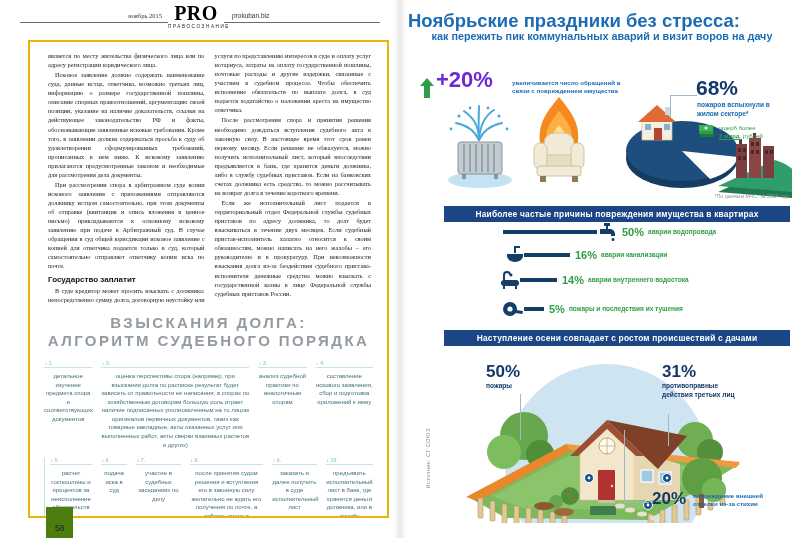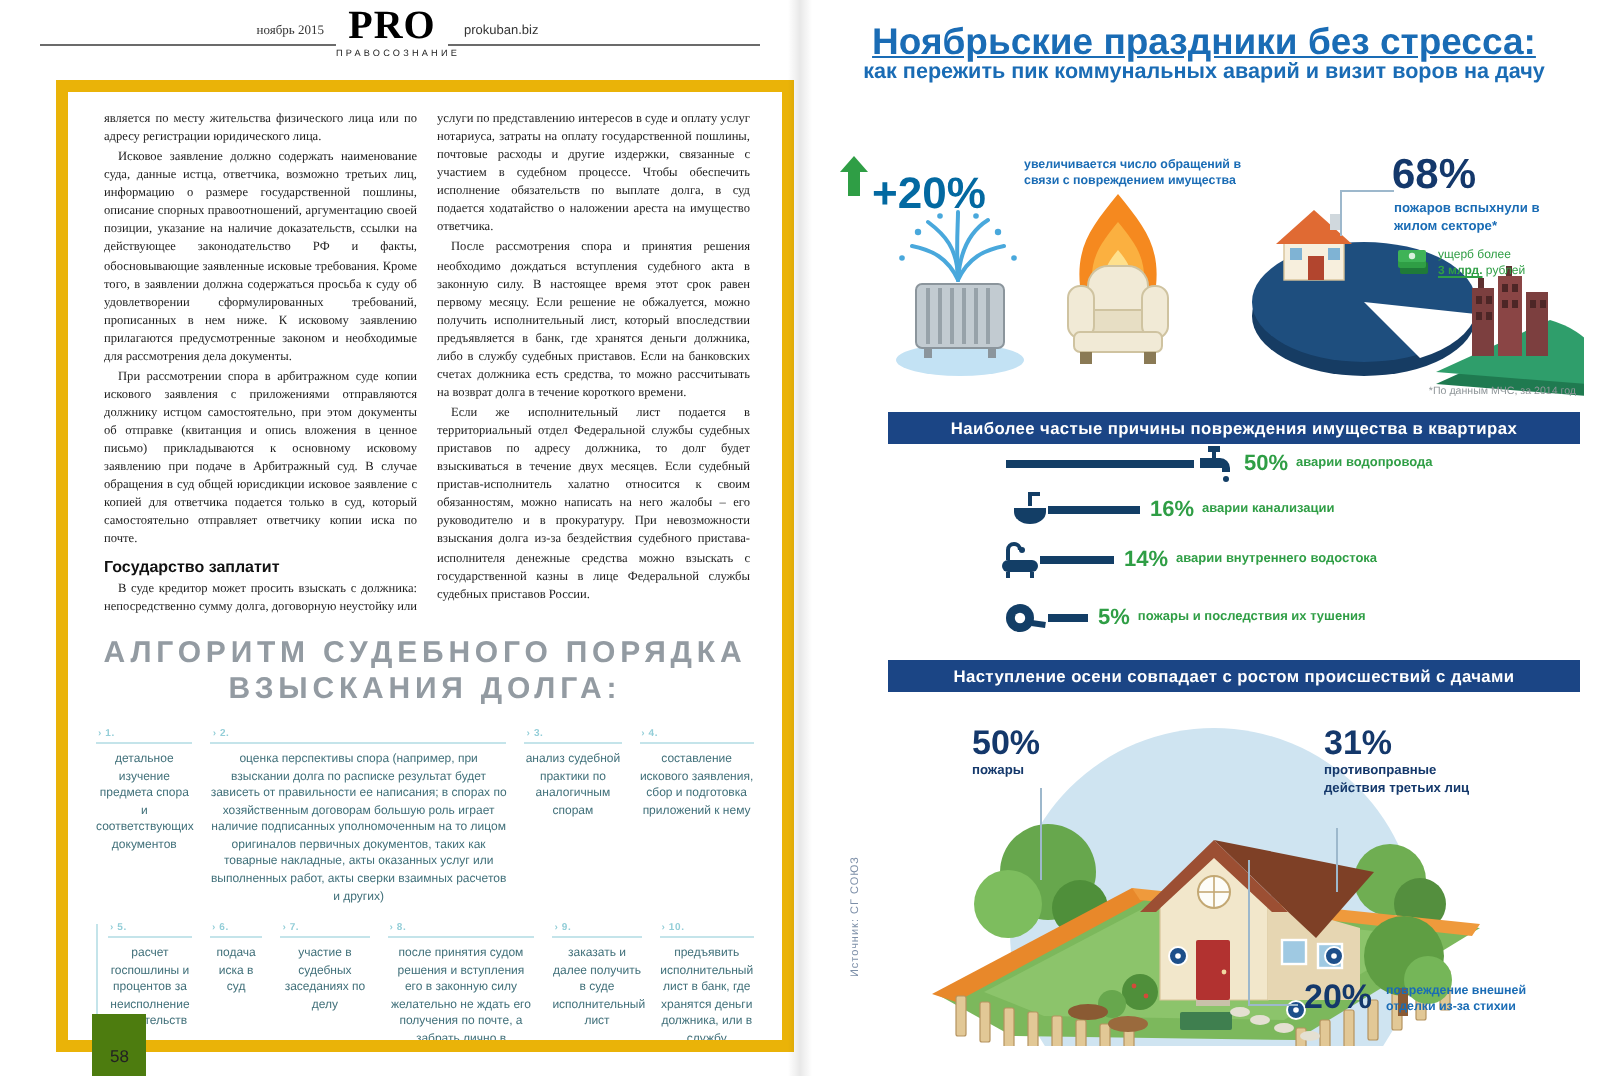--- a/index.html
+++ b/index.html
@@ -8,44 +8,44 @@
   .fold{position:absolute;left:394px;top:0;width:12px;height:538px;background:linear-gradient(90deg,rgba(0,0,0,0),rgba(0,0,0,.09),rgba(0,0,0,0));}
 
   
   .left-page{position:absolute;left:0;top:0;width:400px;height:538px;}
   .lp-line{position:absolute;top:22px;left:20px;width:360px;border-top:1px solid #6b6b6b;}
   .lp-date{position:absolute;top:13px;left:70px;width:92px;text-align:right;font:6.5px/1 "Liberation Serif",serif;color:#333;}
   .lp-logo{position:absolute;top:3px;left:168px;width:56px;text-align:center;background:#fff;z-index:2;}
   .lp-logo-main{font:900 20px/1 "Liberation Serif",serif;color:#000;letter-spacing:.5px;}
   .lp-logo-sub{font:4.6px/1 "Liberation Sans",sans-serif;letter-spacing:1.6px;color:#222;margin-top:1.5px;}
   .lp-site{position:absolute;top:13px;left:232px;font:6.5px/1 "Liberation Sans",sans-serif;color:#333;}
-  .lp-box{position:absolute;left:28px;top:40px;width:357px;height:474px;border:6px solid #eab308;overflow:hidden;background:#fff;}
+  .lp-box{position:absolute;left:28px;top:40px;width:357px;height:474px;border:2px solid #eab308;overflow:hidden;background:#fff;}
   .lp-cols{display:flex;gap:10px;padding:9px 16px 0 18px;height:252px;overflow:hidden;}
   .col{flex:1;font:6.3px/1.44 "Liberation Serif",serif;color:#1d1d1d;text-align:justify;}
   .col p{margin:0 0 1px 0;text-indent:7px;}
   .col p.noindent{text-indent:0;}
   .lp-h2{font:bold 8px/1.2 "Liberation Sans",sans-serif;color:#111;margin:4px 0 2px 0;}
   .algo-title{text-align:center;font:bold 15px/1.18 "Liberation Sans",sans-serif;color:#939ba2;letter-spacing:2.4px;margin-top:11px;}
   .steps{display:flex;gap:9px;margin:12px 14px 0 14px;}
   .steps.row2{margin-top:9px;border-left:1px solid #c4e4ea;padding-left:5px;}
   .step{position:relative;padding-top:9px;min-width:0;}
   .step-num{position:absolute;top:0;left:1px;font:bold 5px/1 "Liberation Sans",sans-serif;color:#93ced8;letter-spacing:.3px;}
   .step-rule{position:absolute;top:6px;left:0;right:0;border-top:1px solid #c4e4ea;}
   .step-text{font:6px/1.42 "Liberation Sans",sans-serif;color:#41707a;text-align:center;padding-top:2px;}
   .f16{flex:16;} .f49{flex:49;} .f19{flex:19;} .f10{flex:10;} .f17{flex:17;} .f28{flex:28;} .f18{flex:18;}
   .lp-pagenum{position:absolute;left:46px;top:507px;background:#4d7c0f;padding:16px 9px;font:8.5px/1.4 "Liberation Sans",sans-serif;color:#222;z-index:3;}
 
   
   .right-page{position:absolute;left:400px;top:0;width:400px;height:538px;}
-  .ig-title{position:absolute;top:11px;left:8px;right:4px;text-align:center;font:bold 18.5px/1.05 "Liberation Sans",sans-serif;color:#1a6cb5;text-decoration:underline;}
+  .ig-title{position:absolute;top:11px;left:8px;right:4px;font:bold 18.5px/1.05 "Liberation Sans",sans-serif;color:#1a6cb5;}
   .ig-subtitle{position:absolute;top:31px;left:8px;right:4px;text-align:center;font:bold 10.8px/1.1 "Liberation Sans",sans-serif;color:#1a6cb5;}
   .ig-banner{position:absolute;left:44px;right:10px;height:16px;background:#1b4585;color:#fff;display:flex;align-items:center;justify-content:center;font:bold 8.4px/1 "Liberation Sans",sans-serif;letter-spacing:.2px;}
   .b1{top:55px;} .b2{top:206px;} .b3{top:330px;}
   .plus20-arrow{position:absolute;left:20px;top:78px;}
-  .plus20-val{position:absolute;left:36px;top:86px;font:bold 22px/1 "Liberation Sans",sans-serif;color:#0369a1;}
+  .plus20-val{position:absolute;left:36px;top:69px;font:bold 22px/1 "Liberation Sans",sans-serif;color:#6d28d9;}
   .plus20-label{position:absolute;left:112px;top:79px;width:112px;font:bold 6.2px/1.35 "Liberation Sans",sans-serif;color:#1a6cb5;}
   .leak-art{position:absolute;left:34px;top:102px;}
   .chair-art{position:absolute;left:120px;top:95px;}
   .pie-art{position:absolute;left:212px;top:94px;}
   .pct68-val{position:absolute;left:296px;top:77px;font:bold 21px/1 "Liberation Sans",sans-serif;color:#14386b;}
   .pct68-label{position:absolute;left:297px;top:101px;width:86px;font:bold 6.6px/1.35 "Liberation Sans",sans-serif;color:#1a6cb5;}
   .damage{position:absolute;left:299px;top:125px;display:flex;gap:4px;align-items:flex-start;}
   .damage-text{font:6px/1.3 "Liberation Sans",sans-serif;color:#2f9e45;}
   .damage-strong{font-weight:bold;text-decoration:underline;}
   .footnote{position:absolute;right:12px;top:194px;font:5.3px/1 "Liberation Sans",sans-serif;color:#8f9699;}
@@ -94,22 +94,22 @@
           <p>В суде кредитор может просить взыскать с должника: непосредственно сумму долга, договорную неустойку или проценты, расходы на юридические</p>
         </div>
         <div class="col">
           <p class="noindent">услуги по представлению интересов в суде и оплату услуг нотариуса, затраты на оплату государственной пошлины, почтовые расходы и другие издержки, связанные с участием в судебном процессе. Чтобы обеспечить исполнение обязательств по выплате долга, в суд подается ходатайство о наложении ареста на имущество ответчика.</p>
           <p>После рассмотрения спора и принятия решения необходимо дождаться вступления судебного акта в законную силу. В настоящее время этот срок равен первому месяцу. Если решение не обжалуется, можно получить исполнительный лист, который впоследствии предъявляется в банк, где хранятся деньги должника, либо в службу судебных приставов. Если на банковских счетах должника есть средства, то можно рассчитывать на возврат долга в течение короткого времени.</p>
           <p>Если же исполнительный лист подается в территориальный отдел Федеральной службы судебных приставов по адресу должника, то долг будет взыскиваться в течение двух месяцев. Если судебный пристав-исполнитель халатно относится к своим обязанностям, можно написать на него жалобы – его руководителю и в прокуратуру. При невозможности взыскания долга из-за бездействия судебного пристава-исполнителя денежные средства можно взыскать с государственной казны в лице Федеральной службы судебных приставов России.</p>
         </div>
       </div>
 
       <div class="algo-title">
+        <div>ВЗЫСКАНИЯ ДОЛГА:</div>
         <div>АЛГОРИТМ СУДЕБНОГО ПОРЯДКА</div>
-        <div>ВЗЫСКАНИЯ ДОЛГА:</div>
       </div>
 
       <div class="steps">
         <div class="step f16">
           <span class="step-num">› 1.</span>
           <div class="step-rule"></div>
           <div class="step-text">детальное изучение предмета спора и соответствующих документов</div>
         </div>
         <div class="step f49">
           <span class="step-num">› 2.</span>

